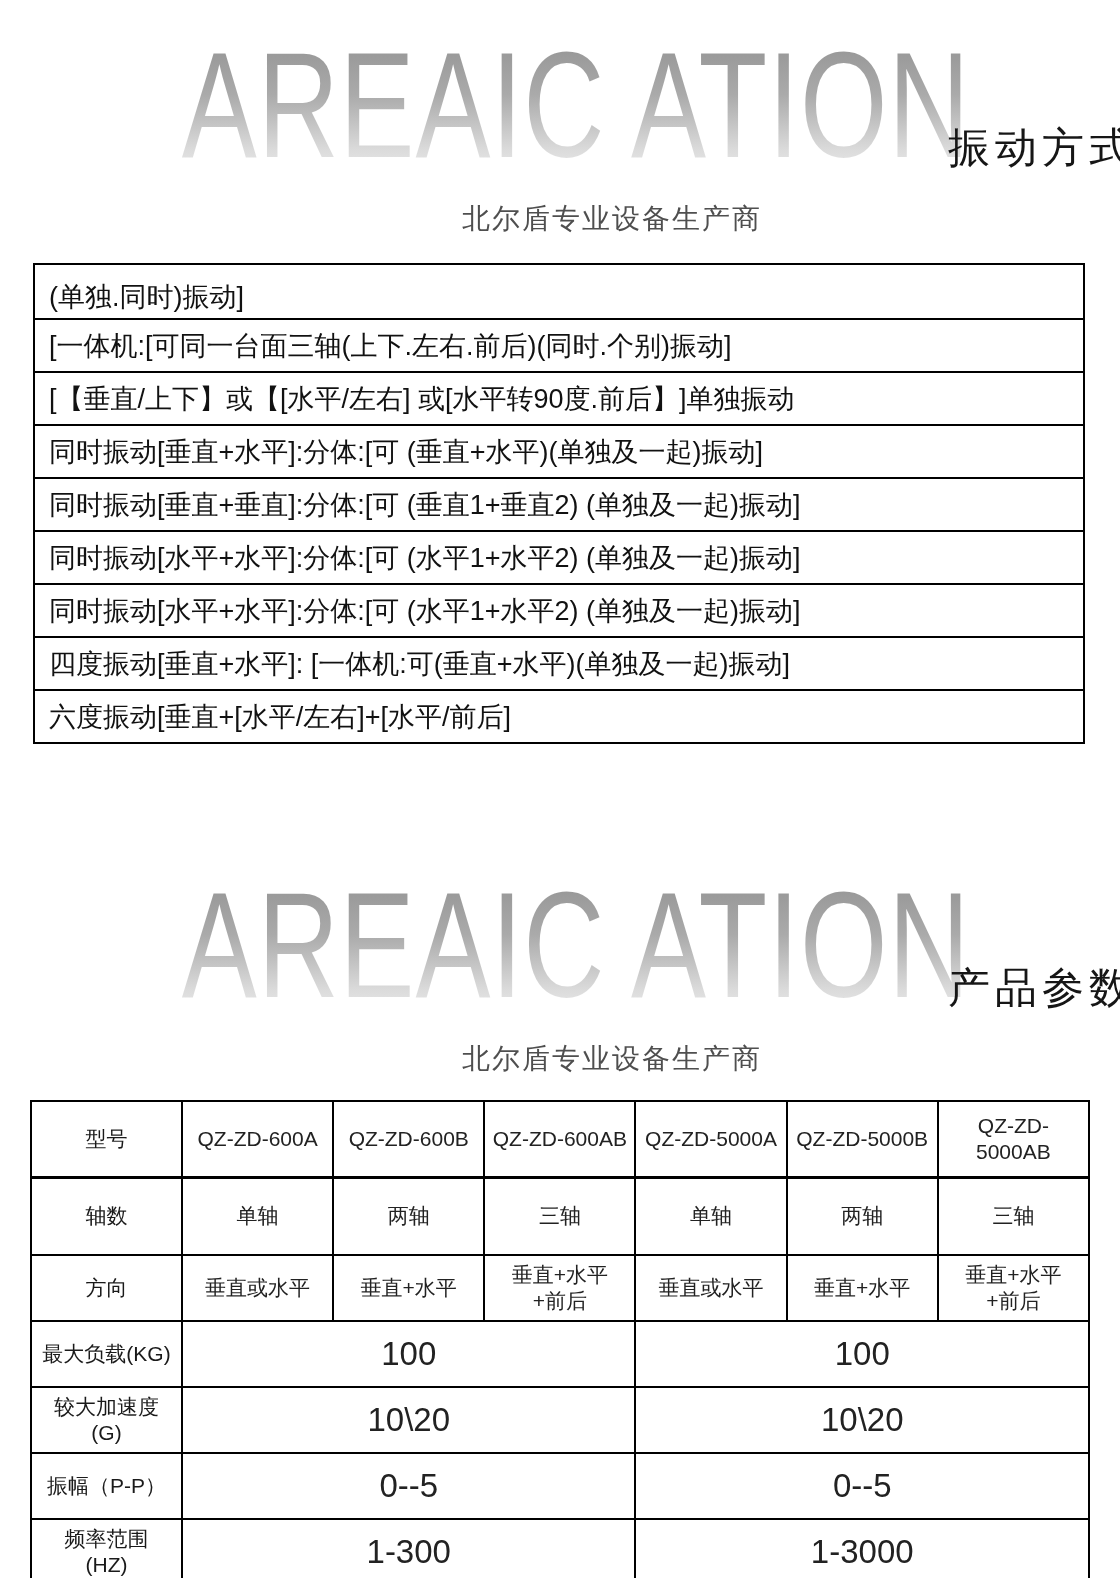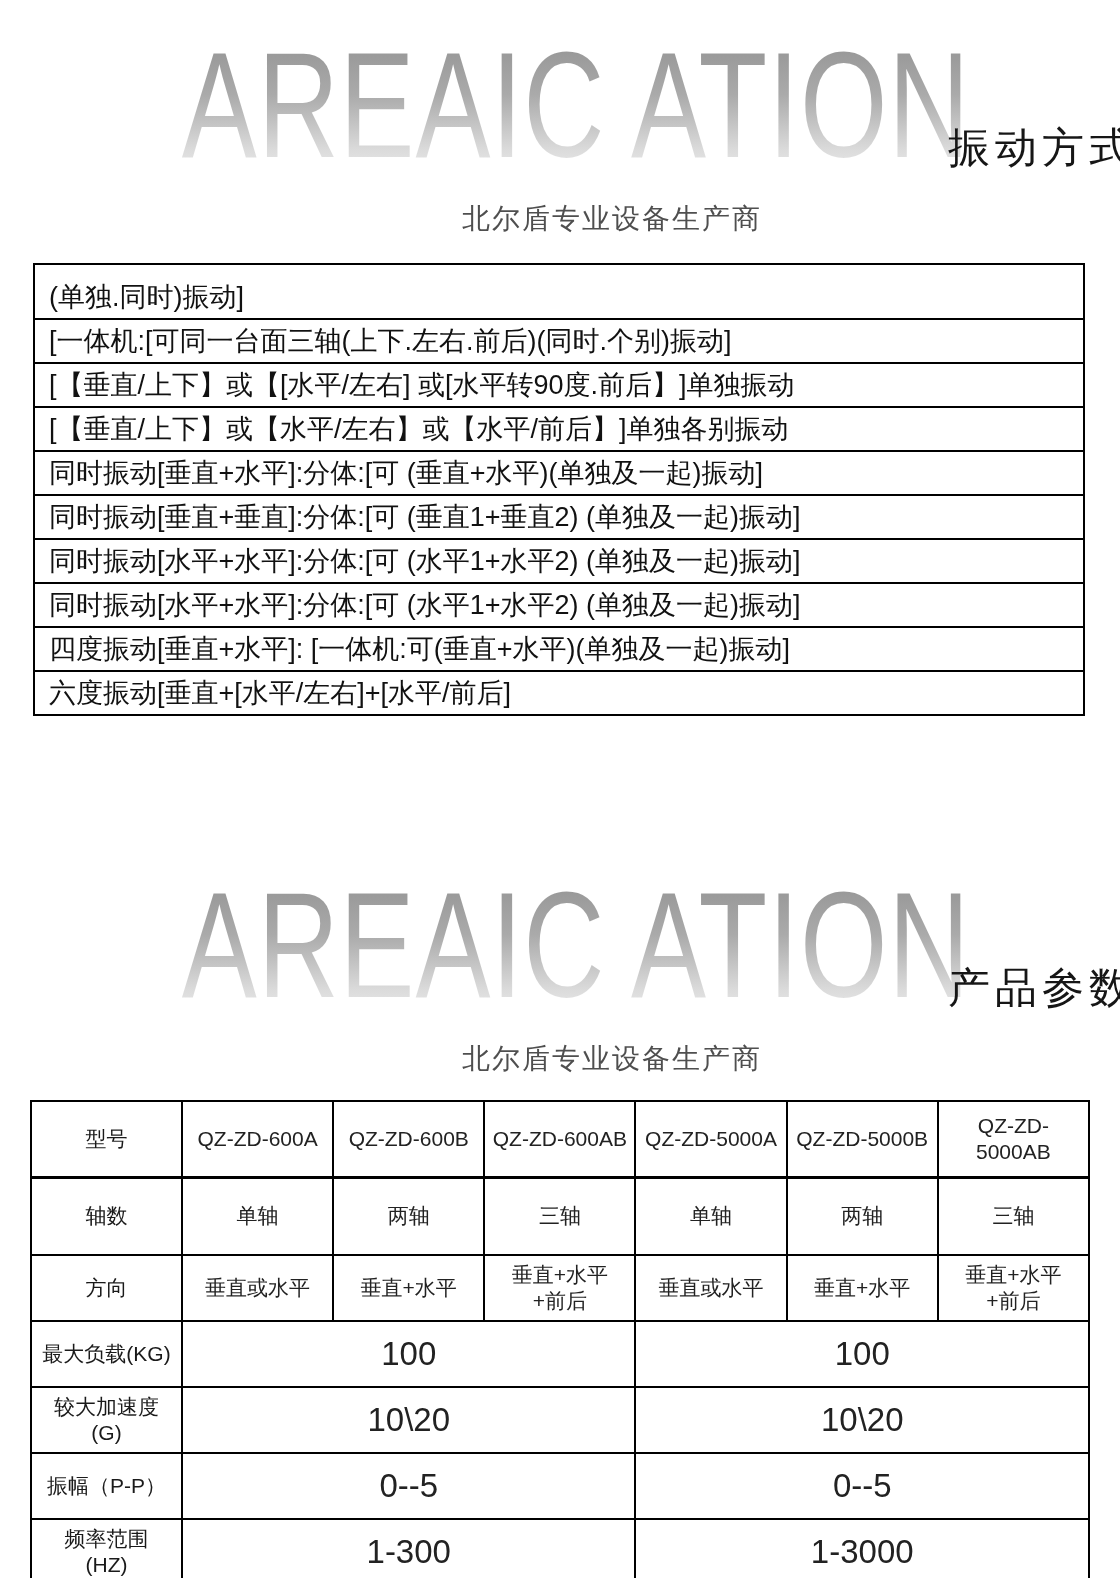--- a/index.html
+++ b/index.html
@@ -33,21 +33,21 @@
   }
 
   
   table { border-collapse:collapse; background:#fff;border-radius:9px; }
   .modes-table {
     position:absolute; top:263px; left:33px; width:1052px;
     table-layout:fixed;
   }
   .modes-table td {
     border:2px solid #000;
-    height:44px; padding:2px 6px 2px 14px;
+    height:53px; padding:2px 6px 2px 14px;
     font-size:27px; font-weight:500; color:#111;
     text-align:left; vertical-align:middle; white-space:nowrap; overflow:hidden;
   }
   .modes-table tr:first-child td { height:55px; padding-top:12px; }
 
   
   .spec-table {
     position:absolute; top:1100px; left:30px; width:1060px;
     table-layout:fixed;
   }
@@ -78,23 +78,20 @@
 <table class="modes-table">
   <tbody>
     <tr>
         <td>(单独.同时)振动]</td>
       </tr>
     <tr>
         <td>[一体机:[可同一台面三轴(上下.左右.前后)(同时.个别)振动]</td>
       </tr>
     <tr>
         <td>[【垂直/上下】或【[水平/左右] 或[水平转90度.前后】]单独振动</td>
-      </tr>
-    <tr>
-        <td>[【垂直/上下】或【水平/左右】或【水平/前后】]单独各别振动</td>
       </tr>
     <tr>
         <td>同时振动[垂直+水平]:分体:[可 (垂直+水平)(单独及一起)振动]</td>
       </tr>
     <tr>
         <td>同时振动[垂直+垂直]:分体:[可 (垂直1+垂直2) (单独及一起)振动]</td>
       </tr>
     <tr>
         <td>同时振动[水平+水平]:分体:[可 (水平1+水平2) (单独及一起)振动]</td>
       </tr>

